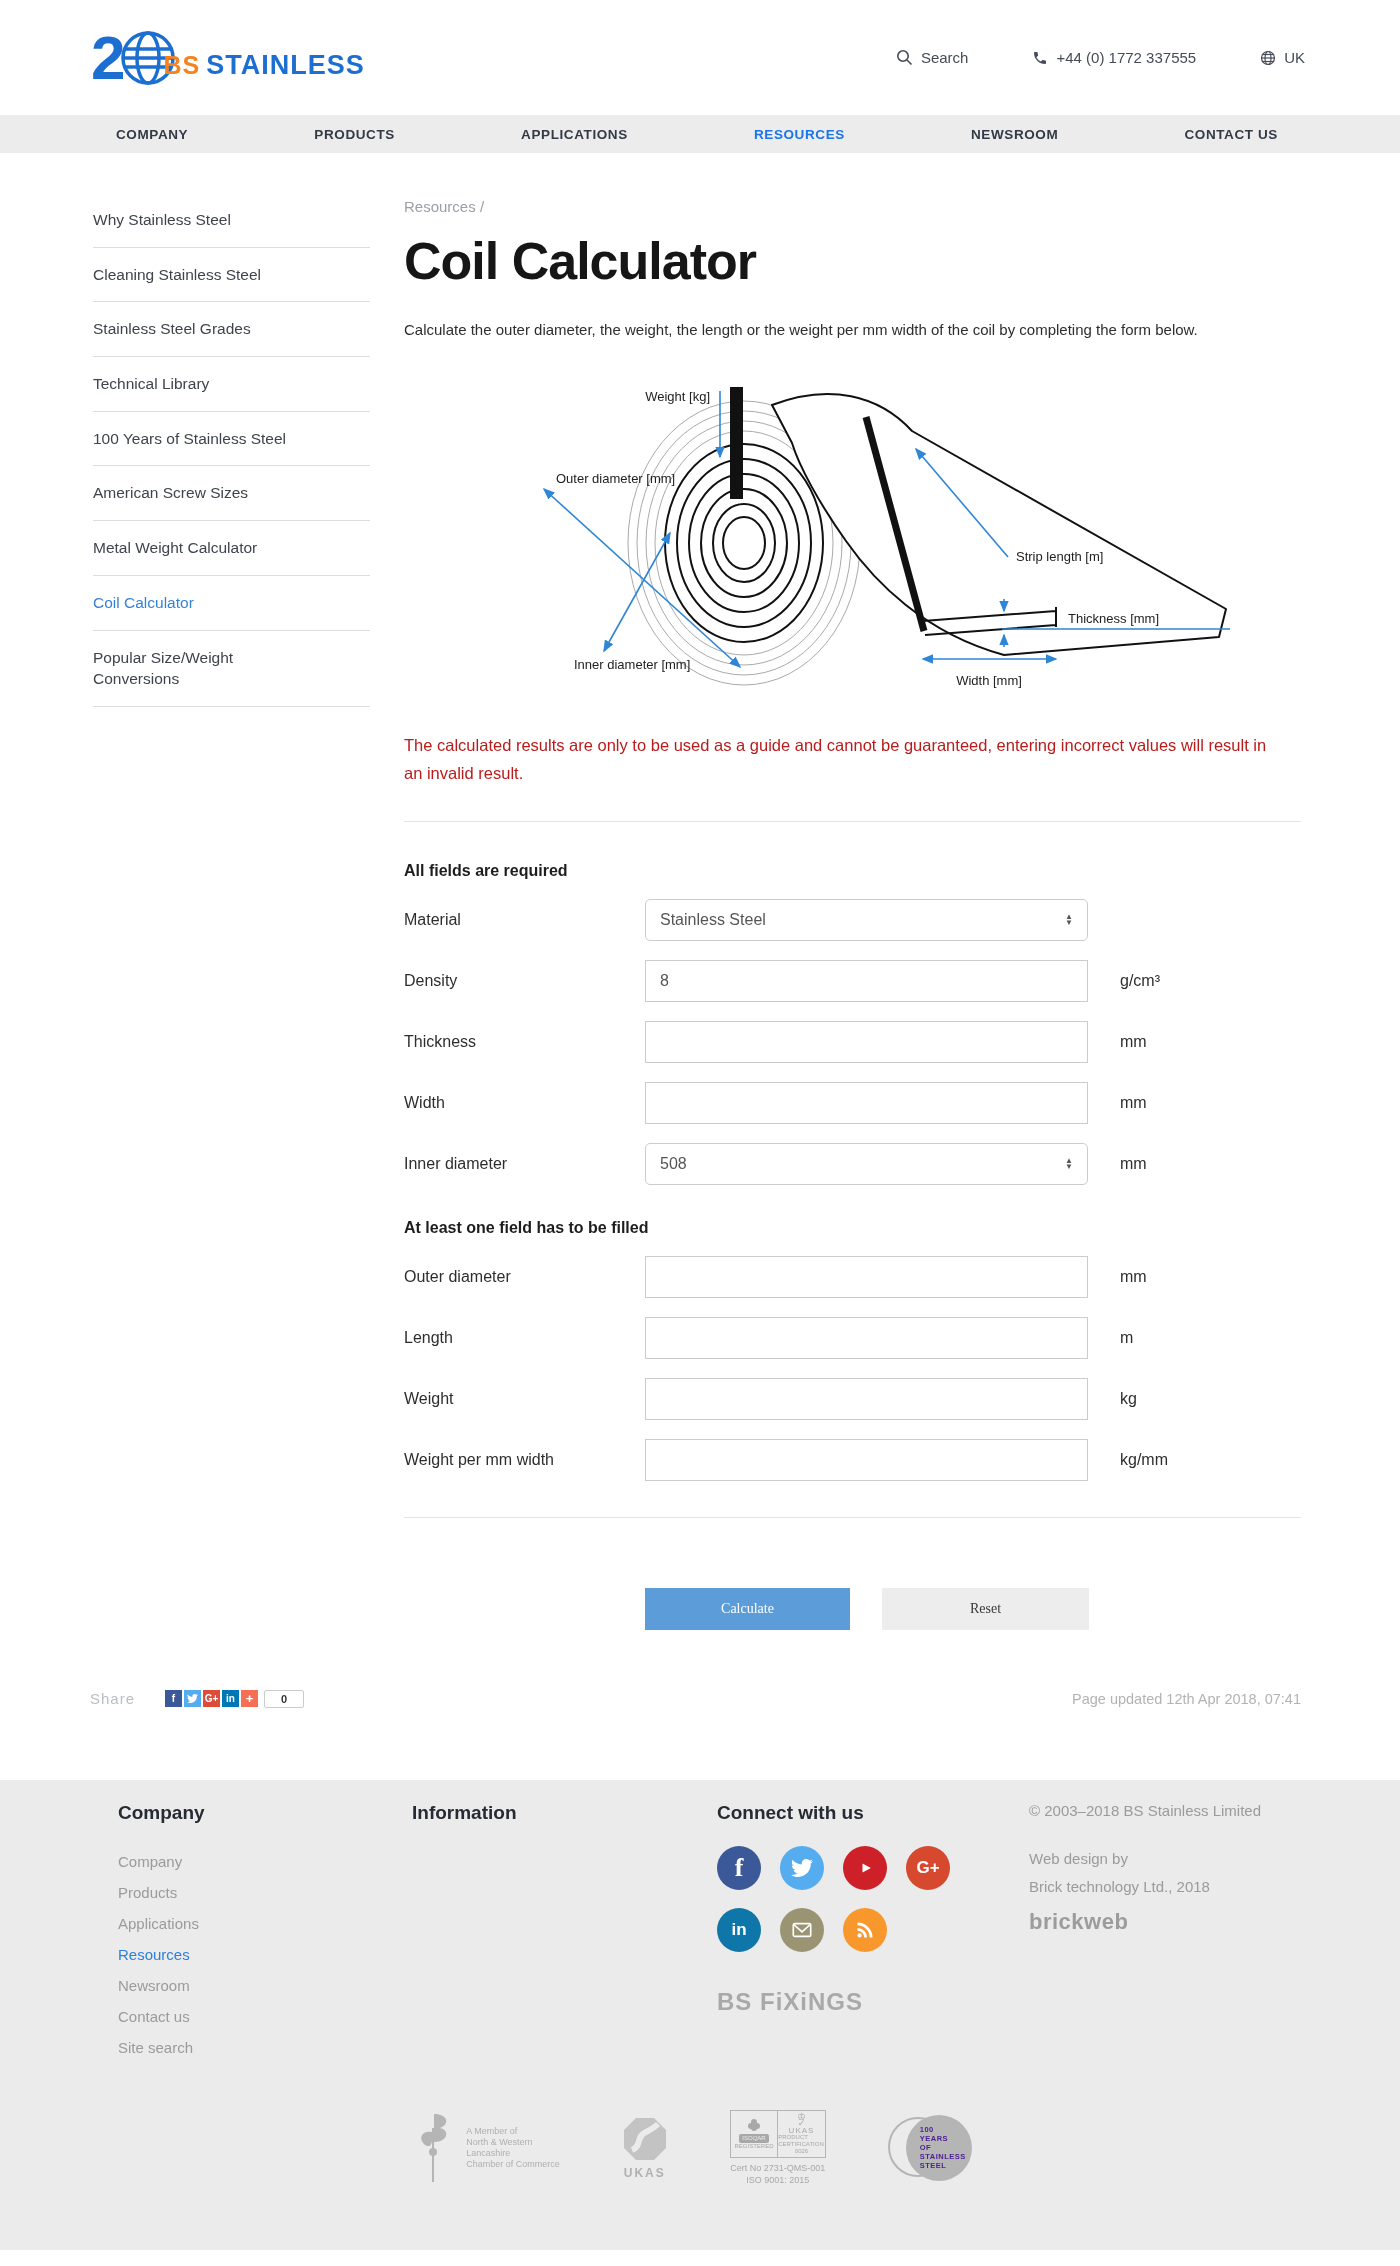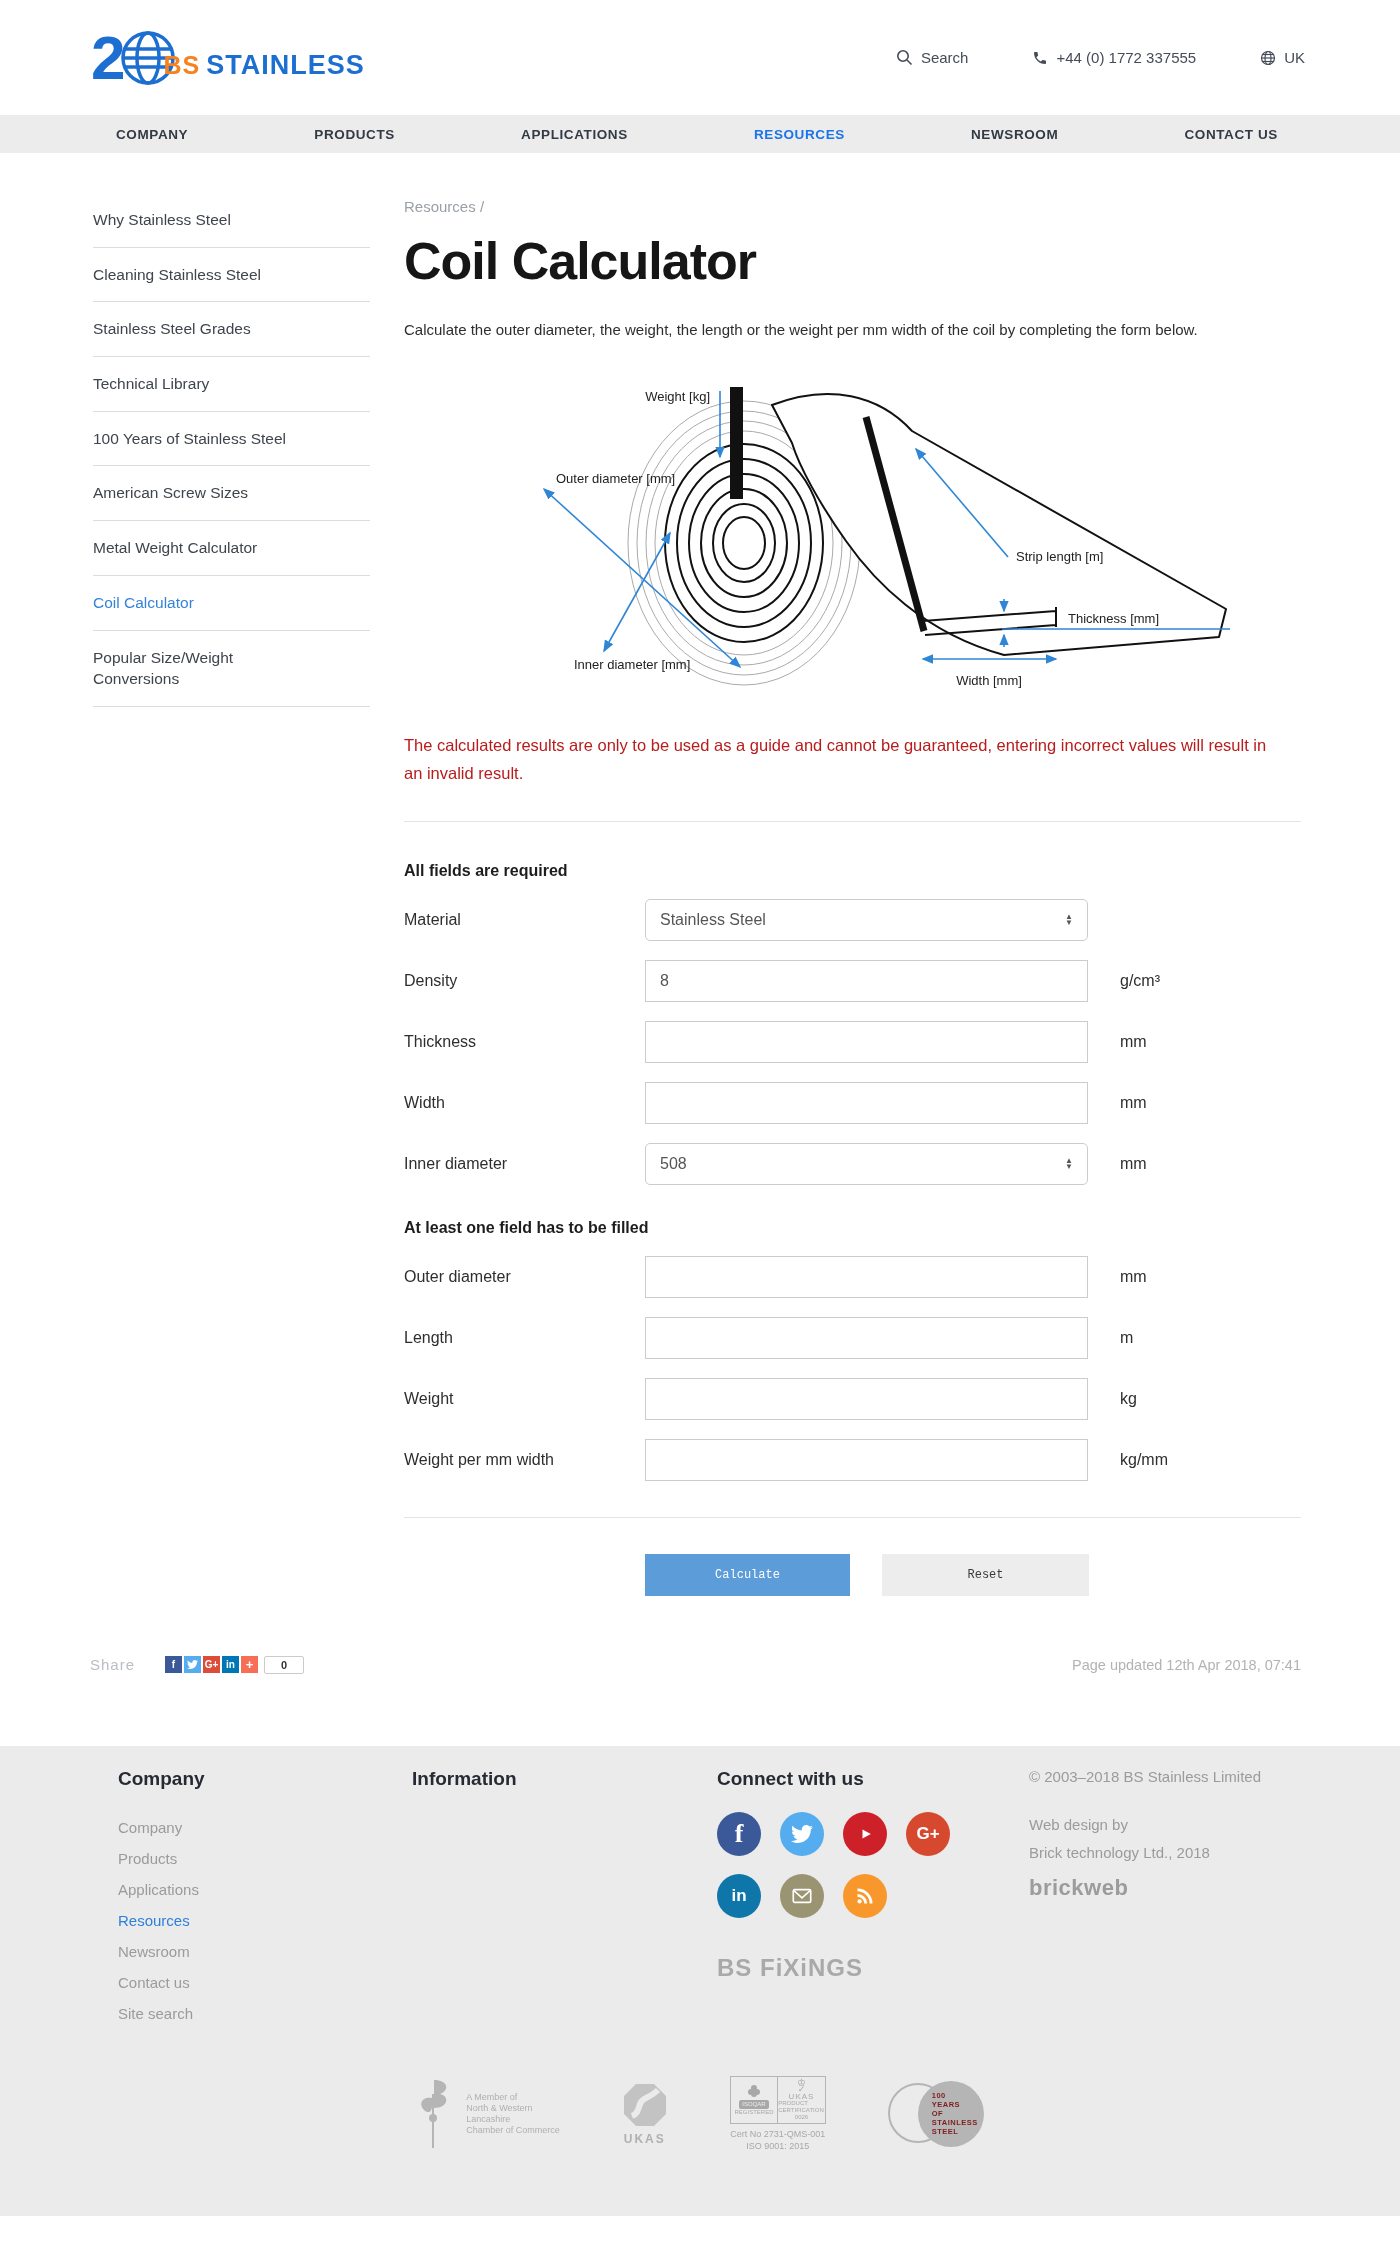--- a/index.html
+++ b/index.html
@@ -42,21 +42,21 @@
   .sec-head { margin-top:40px; font-size:16px; font-weight:bold; color:#1d1d1d; }
   .frow { display:flex; align-items:center; margin-top:19px; }
   .frow .flabel { width:241px; font-size:16px; color:#2e2e2e; }
   .finput, .fselect { width:443px; height:42px; border:1px solid #ccc; background:#fff;
         font-family:"Liberation Sans",sans-serif; font-size:16px; color:#555; padding:0 14px; }
   .fselect { border-radius:5px; display:flex; align-items:center; justify-content:space-between;
         cursor:pointer; }
   .spin { display:flex; flex-direction:column; line-height:6px; font-size:8px; color:#555; }
   .funit { margin-left:32px; font-size:16px; color:#2e2e2e; }
   .btn-row { display:flex; margin-top:36px; }
-  .btn { height:42px; border:none; font-family:Liberation Mono, monospace; font-size:12px; cursor:pointer; }
+  .btn { height:42px; border:none; font-family:Liberation Serif, serif; font-size:14px; cursor:pointer;margin-top:34px; }
   .btn-calc { margin-left:241px; width:205px; background:#5b9cd9; color:#fff; }
   .btn-reset { margin-left:32px; width:207px; background:#ededed; color:#3a3a3a; }
   
   .share-row { margin-top:60px; padding:0 99px 0 90px; display:flex; align-items:center;
                justify-content:space-between; }
   .share-left { display:flex; align-items:center; }
   .share-lbl { color:#b9bec4; font-size:15px; letter-spacing:1px; margin-right:30px; }
   .sq { width:17px; height:17px; margin-right:2px; display:inline-flex; align-items:center;
         justify-content:center; color:#fff; font-size:10px; font-weight:bold; cursor:pointer; }
   .sq-fb{background:#3b5998;} .sq-tw{background:#55acee;} .sq-gp{background:#dd4b39;}
@@ -97,23 +97,23 @@
   .cert-box { width:96px; height:48px; border:1px solid #b5b5b5; display:flex; }
   .cert-cell { flex:1; display:flex; flex-direction:column; align-items:center; justify-content:center;
                font-size:6px; line-height:7px; color:#a8a8a8; }
   .cert-cell + .cert-cell { border-left:1px solid #b5b5b5; }
   .isoqar-bar { background:#a8a8a8; color:#ebebeb; padding:1px 3px; border-radius:2px;
                 font-size:6px; margin-top:1px; }
   .cert-lines { margin-top:4px; font-size:9px; line-height:12px; text-align:center; color:#a8a8a8; }
   .years { position:relative; width:96px; height:66px; }
   .years-ring { position:absolute; left:0; top:2px; width:60px; height:60px; border:2px solid #b5b5b5;
                 border-radius:50%; }
-  .years-disc { position:absolute; right:0; top:0; width:66px; height:66px; border-radius:50%;
+  .years-disc { position:absolute; right:12px; top:0; width:66px; height:66px; border-radius:50%;
                 background:#b5b5b5; display:flex; flex-direction:column; align-items:flex-start;
-                justify-content:center; padding-left:14px; color:#7f1d1d; }
+                justify-content:center; padding-left:14px; color:#4c1d95; }
   .years-disc span { font-size:7.5px; line-height:9px; font-weight:bold; letter-spacing:.5px; }
 </style>
 </head>
 <body>
 
 <div class="hdr">
   <div class="logo">
     <span class="logo-2">2</span>
     <svg class="logo-globe" width="58" height="58" viewBox="0 0 58 58">
       <g fill="none" stroke="#1c6fd0" stroke-width="3.5">

